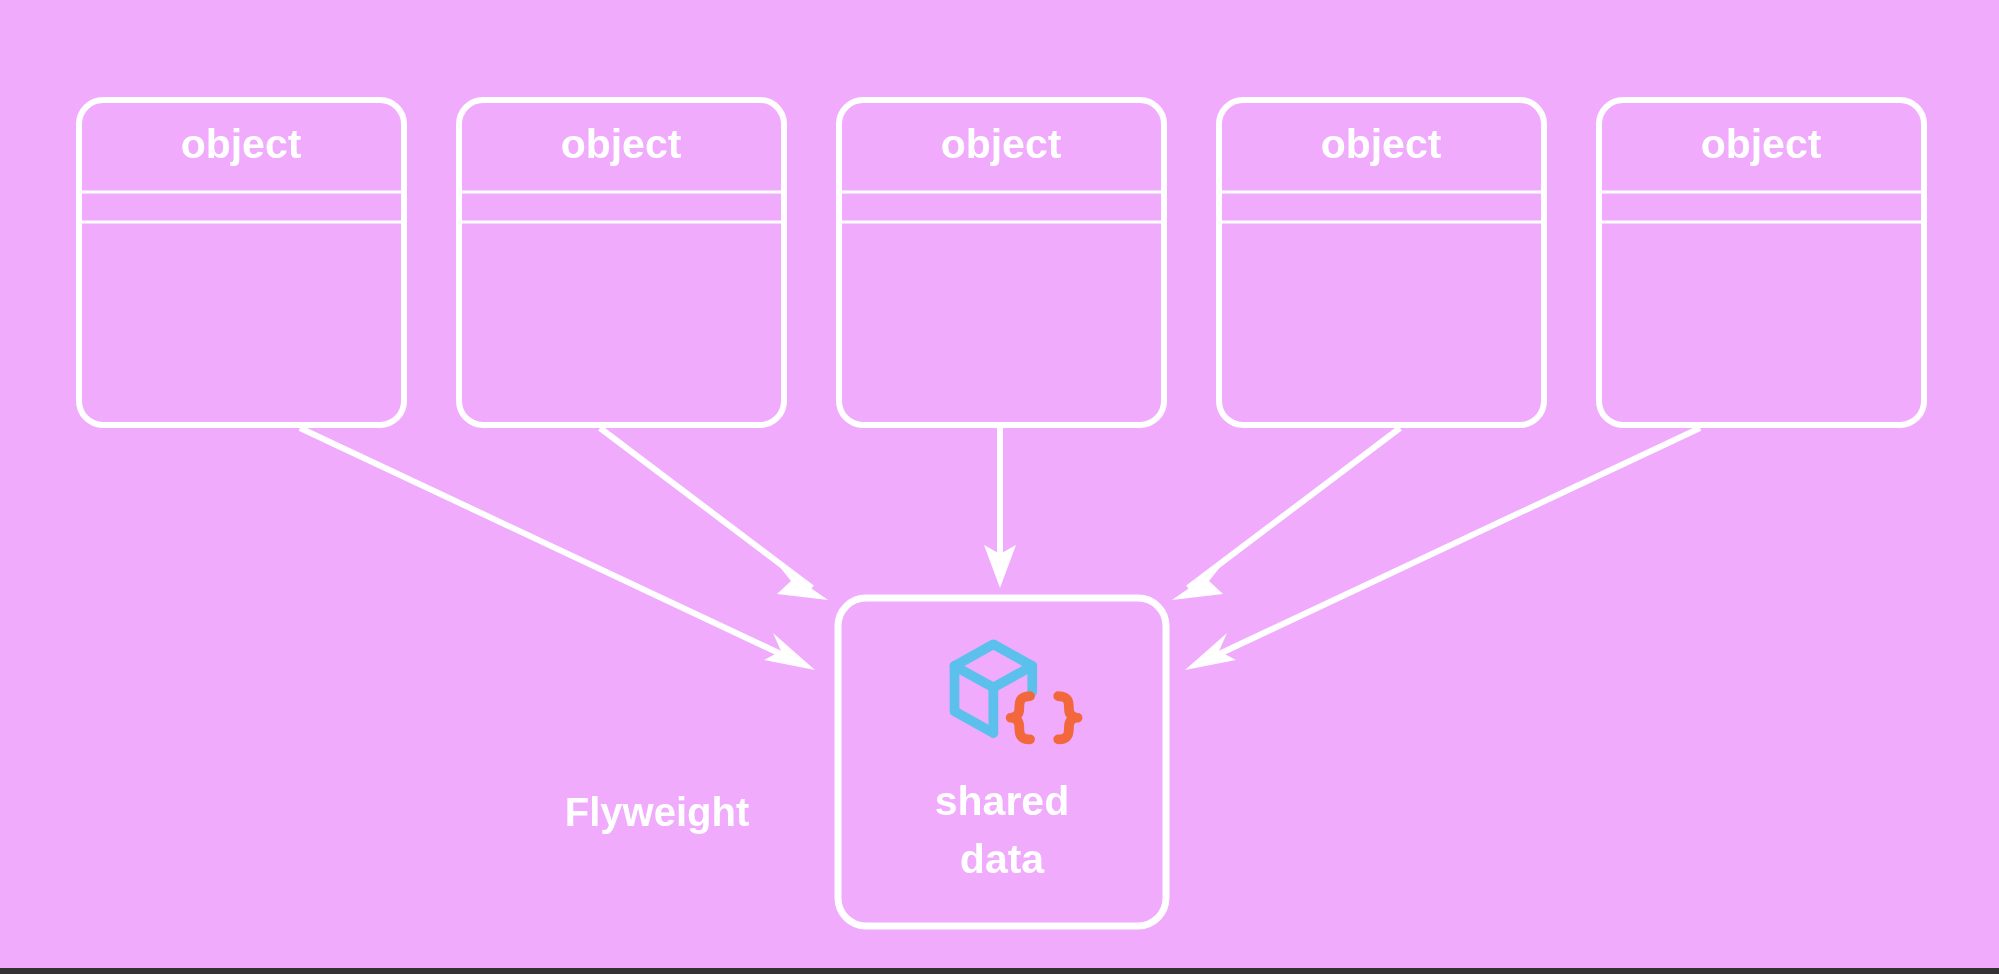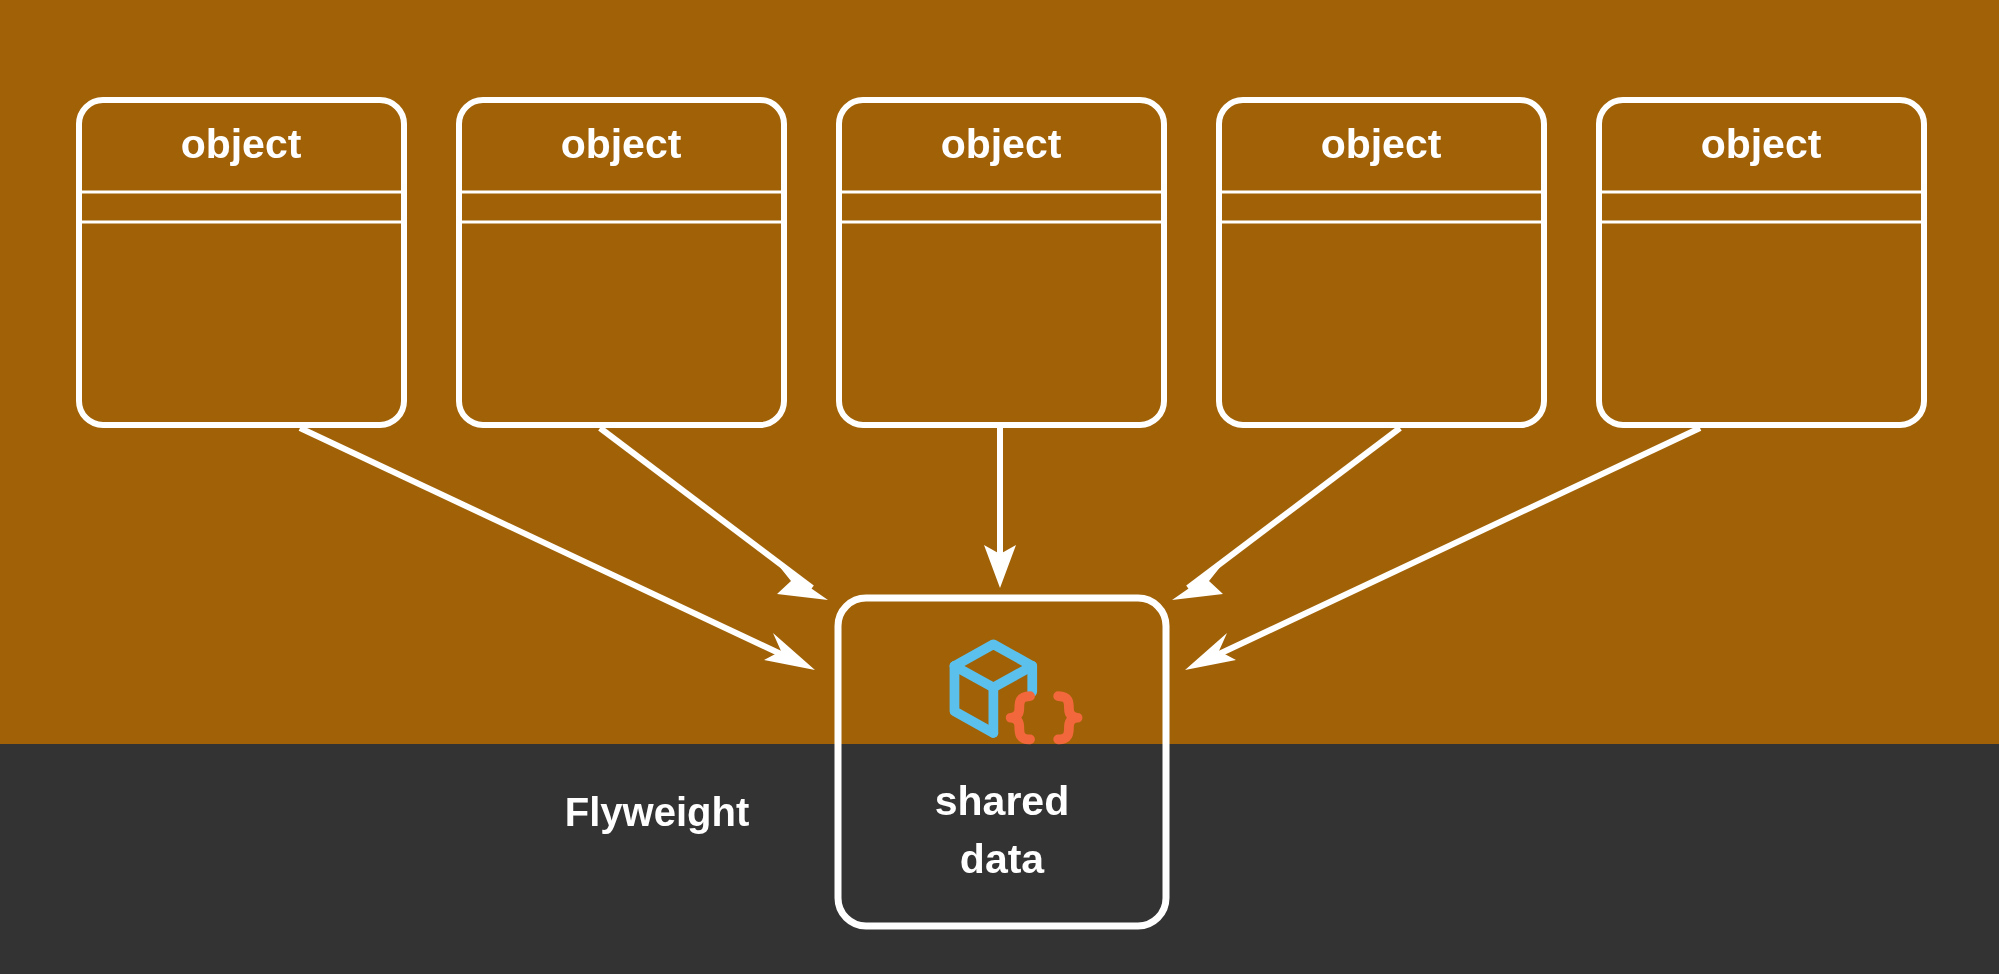--- a/index.html
+++ b/index.html
@@ -10,22 +10,22 @@
   }
   body {
     width: 1999px;
     height: 974px;
     overflow: hidden;
     font-family: "Liberation Sans", sans-serif;
   }
   #stage {
     position: relative;
     width: 1999px;
-    height: 744px;
-    background: #a16207;
+    height: 968px;
+    background: #f0abfc;
   }
   #diagram-svg {
     position: absolute;
     top: 0;
     left: 0;
     width: 1999px;
     height: 974px;
     display: block;
   }
   .obj-title {

